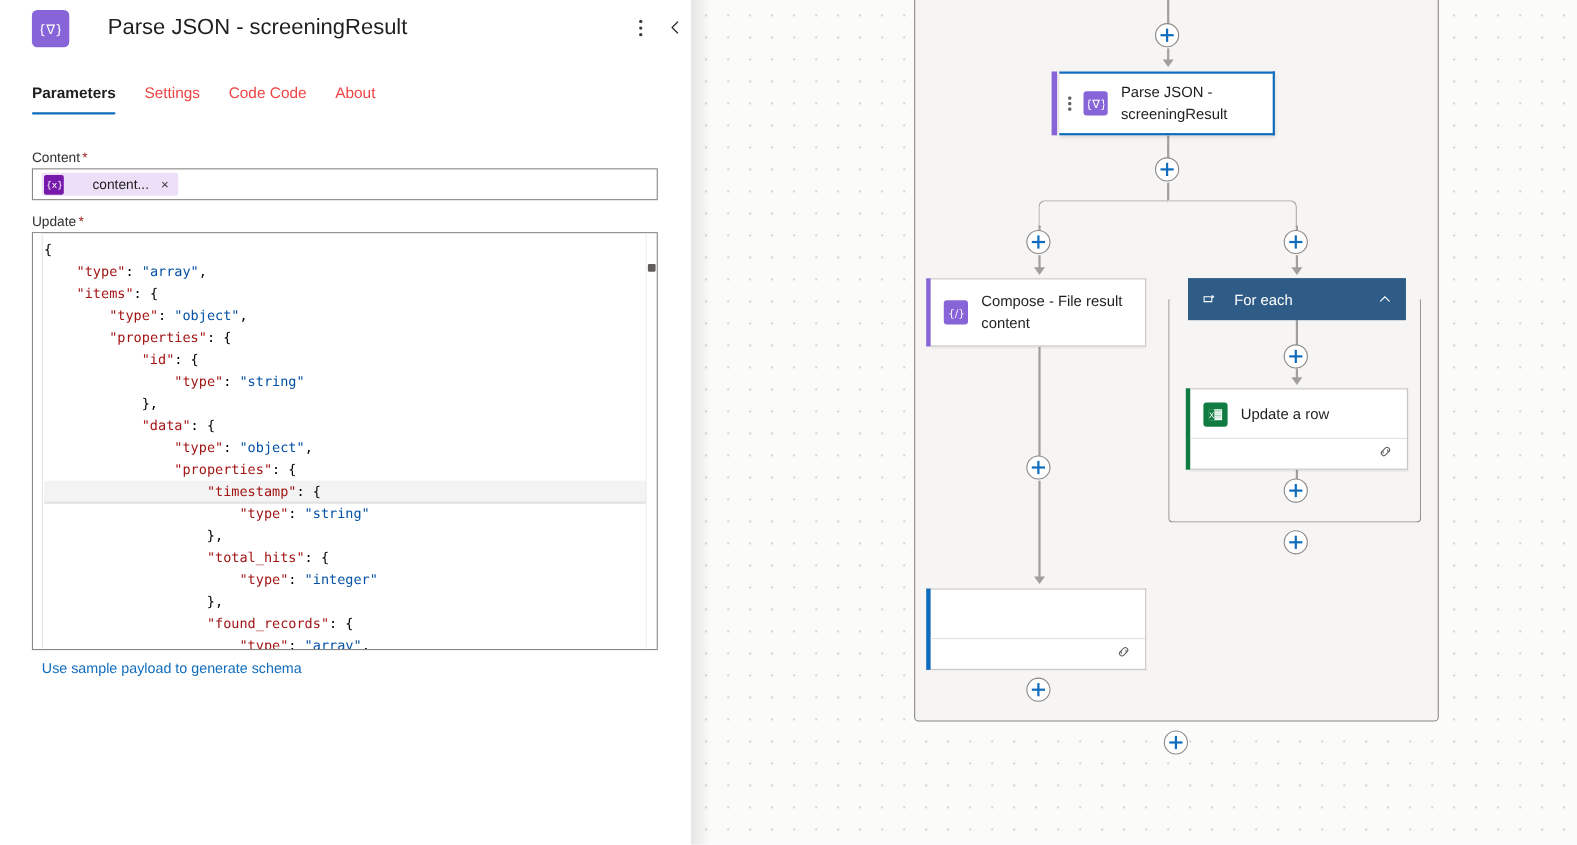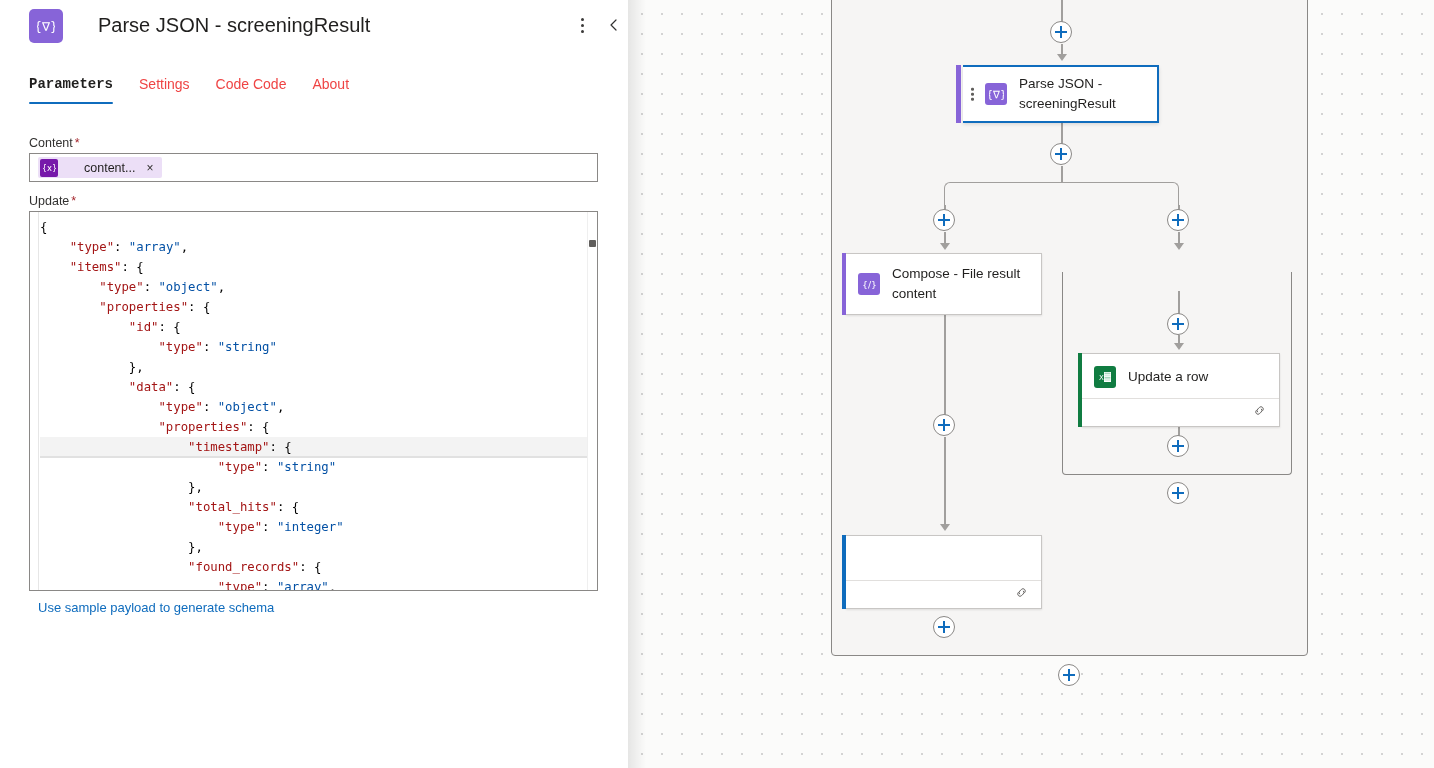--- a/index.html
+++ b/index.html
@@ -44,21 +44,21 @@
   
   #tabs {
     position: absolute; left: 29px; top: 76px; height: 34px;
     display: flex; align-items: flex-start; gap: 0px;
   }
   .tab {
     position: relative; font-size: 14px; color: #ef4444;
     padding: 0 13px 12px 13px; cursor: pointer; white-space: nowrap;
   }
   .tab:first-child { padding-left: 0; }
-  .tab.active { font-weight: bold; color: #201f1e; font-family: Liberation Mono, monospace; }
+  .tab.active { font-weight: bold; color: #201f1e; }
   .tab.active::after {
     content: ""; position: absolute; left: 0; right: 13px; bottom: 0;
     height: 2.5px; background: #0f6cbd; border-radius: 2px;
   }
 
   
   .field-label {
     position: absolute; font-size: 12.5px; color: #323130;
   }
   .field-label .req { color: #a4262c; margin-left: 2px; }
@@ -295,20 +295,34 @@
             <text x="8" y="12" text-anchor="middle" font-family="DejaVu Sans, sans-serif" font-size="10" fill="#ffffff">{/}</text>
           </svg>
         </div>
         <div class="label">
           <div>Compose - File result</div>
           <div>content</div>
         </div>
       </div>
     </div>
 
+    <div id="foreach-head">
+      <div class="fe-ico">
+        <svg width="14" height="14" viewBox="0 0 16 16">
+          <path d="M3 5.5 h8 v5 h-8 z" fill="none" stroke="#ffffff" stroke-width="1.1"></path>
+          <path d="M11 4.2 l2 1.3 l-2 1.3" fill="none" stroke="#ffffff" stroke-width="1.1" stroke-linejoin="round"></path>
+        </svg>
+      </div>
+      <div class="fe-label">For each</div>
+      <div class="fe-chev">
+        <svg width="14" height="14" viewBox="0 0 16 16">
+          <path d="M3.5 10 L8 5.6 L12.5 10" fill="none" stroke="#ffffff" stroke-width="1.2" stroke-linecap="round"></path>
+        </svg>
+      </div>
+    </div>
 
     <div class="card" id="node-update">
       <div class="accent"></div>
       <div class="body">
         <div class="ico" style="background:#107c41;">
           <svg width="16" height="16" viewBox="0 0 16 16">
             <rect x="2" y="3" width="12" height="10" fill="#ffffff"></rect>
             <rect x="2" y="3" width="5" height="10" fill="#107c41"></rect>
             <text x="4.5" y="10.6" text-anchor="middle" font-family="DejaVu Sans, sans-serif" font-size="7" fill="#ffffff">X</text>
             <rect x="7.6" y="3.6" width="5.8" height="1.6" fill="#a7d7bd"></rect>

